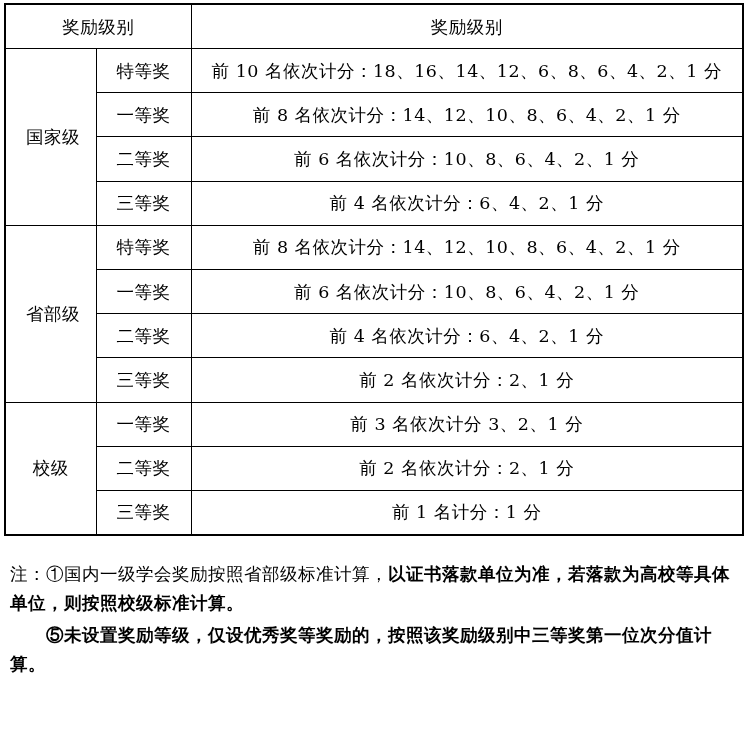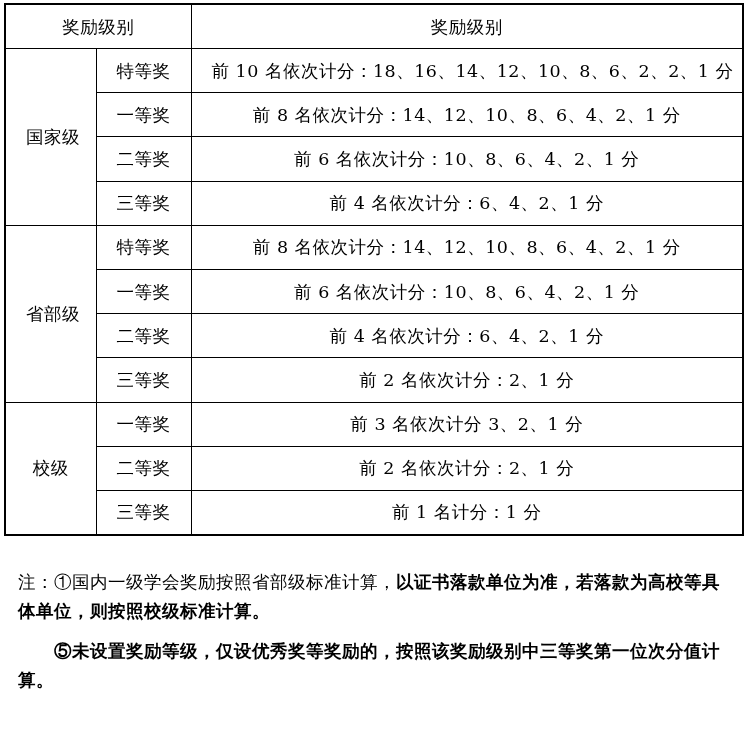--- a/index.html
+++ b/index.html
@@ -45,21 +45,21 @@
   .notes {
     position: absolute;
     left: 6px;
     top: 556px;
     width: 737px;
     font-size: 17.5px;
     line-height: 28.6px;
     letter-spacing: 0.5px;
   }
   .note-line {
-    margin: 12px;
+    margin: 4px;
     text-indent: 36px;
   }
   .note-line.first {
     text-indent: 0;
   }
   .note-line .bold {
     font-weight: bold;
   }
 </style>
 </head>
@@ -75,21 +75,21 @@
     <thead>
       <tr>
         <th colspan="2">奖励级别</th>
         <th>奖励级别</th>
       </tr>
     </thead>
     <tbody id="score-table-body">
         <tr>
           <td rowspan="4">国家级</td>
           <td>特等奖</td>
-          <td>前 10 名依次计分：18、16、14、12、10、8、6、2、2、1 分</td>
+          <td>前 10 名依次计分：18、16、14、12、6、8、6、4、2、1 分</td>
         </tr>
         <tr>
           <td>一等奖</td>
           <td>前 8 名依次计分：14、12、10、8、6、4、2、1 分</td>
         </tr>
         <tr>
           <td>二等奖</td>
           <td>前 6 名依次计分：10、8、6、4、2、1 分</td>
         </tr>
         <tr>

